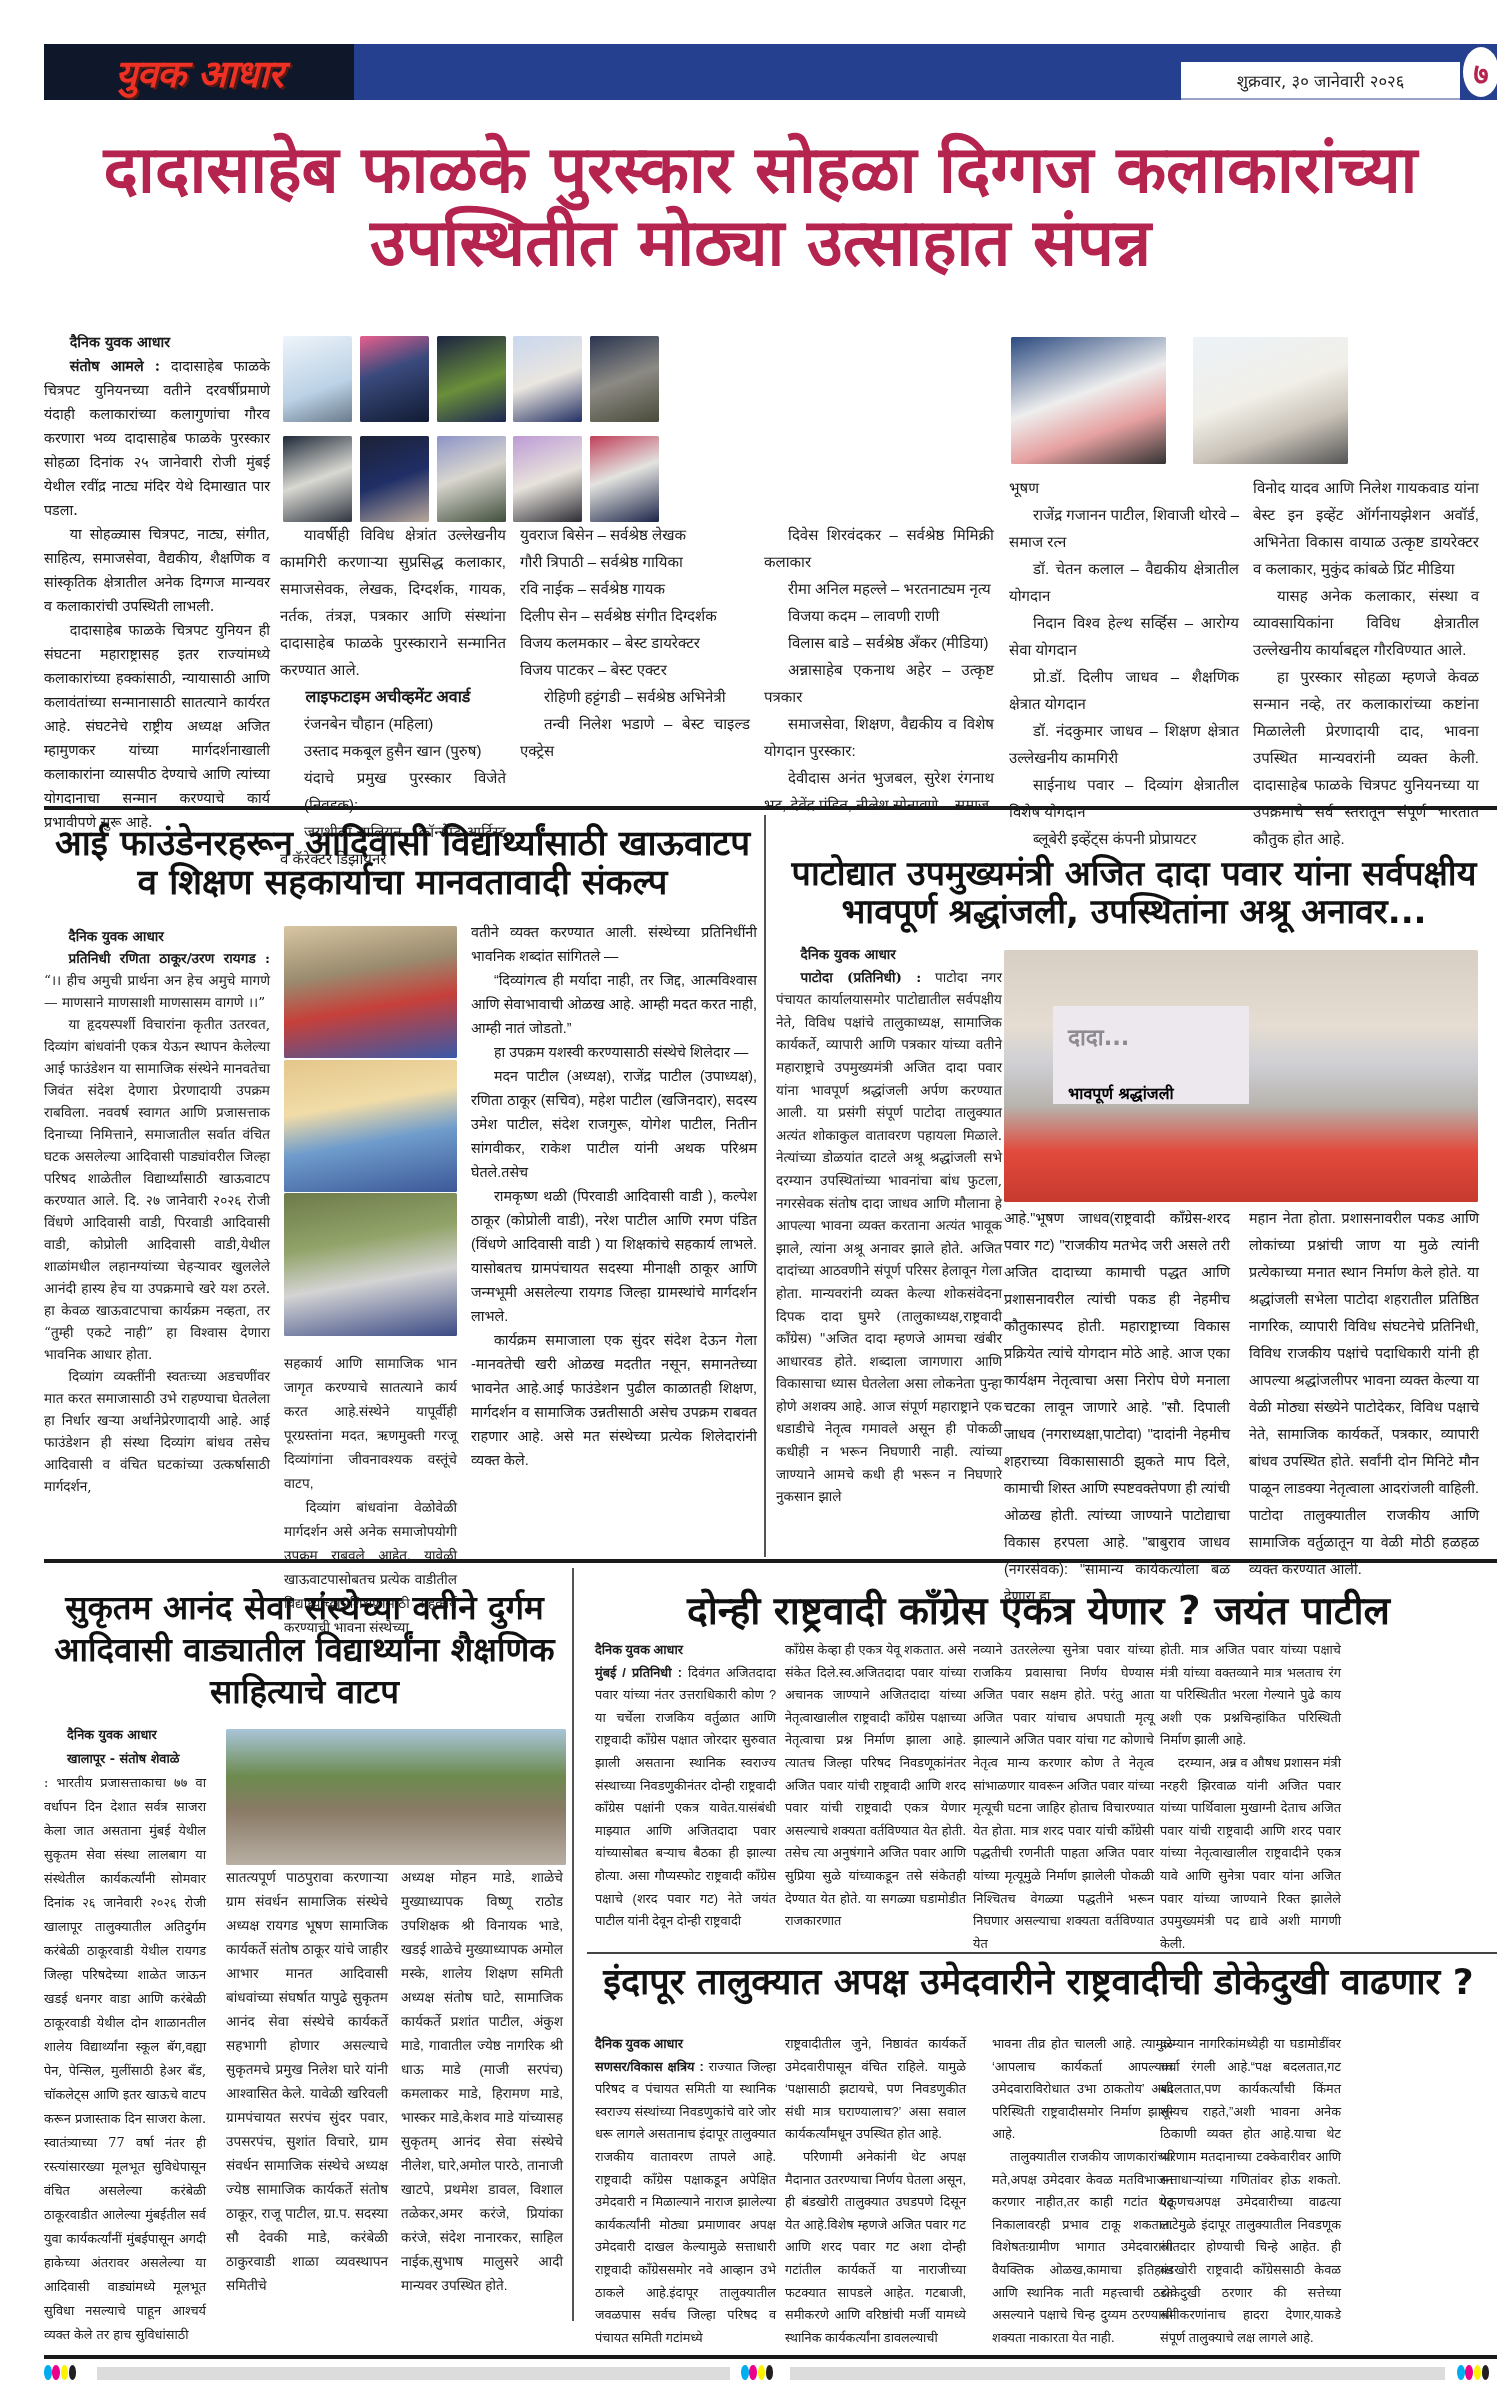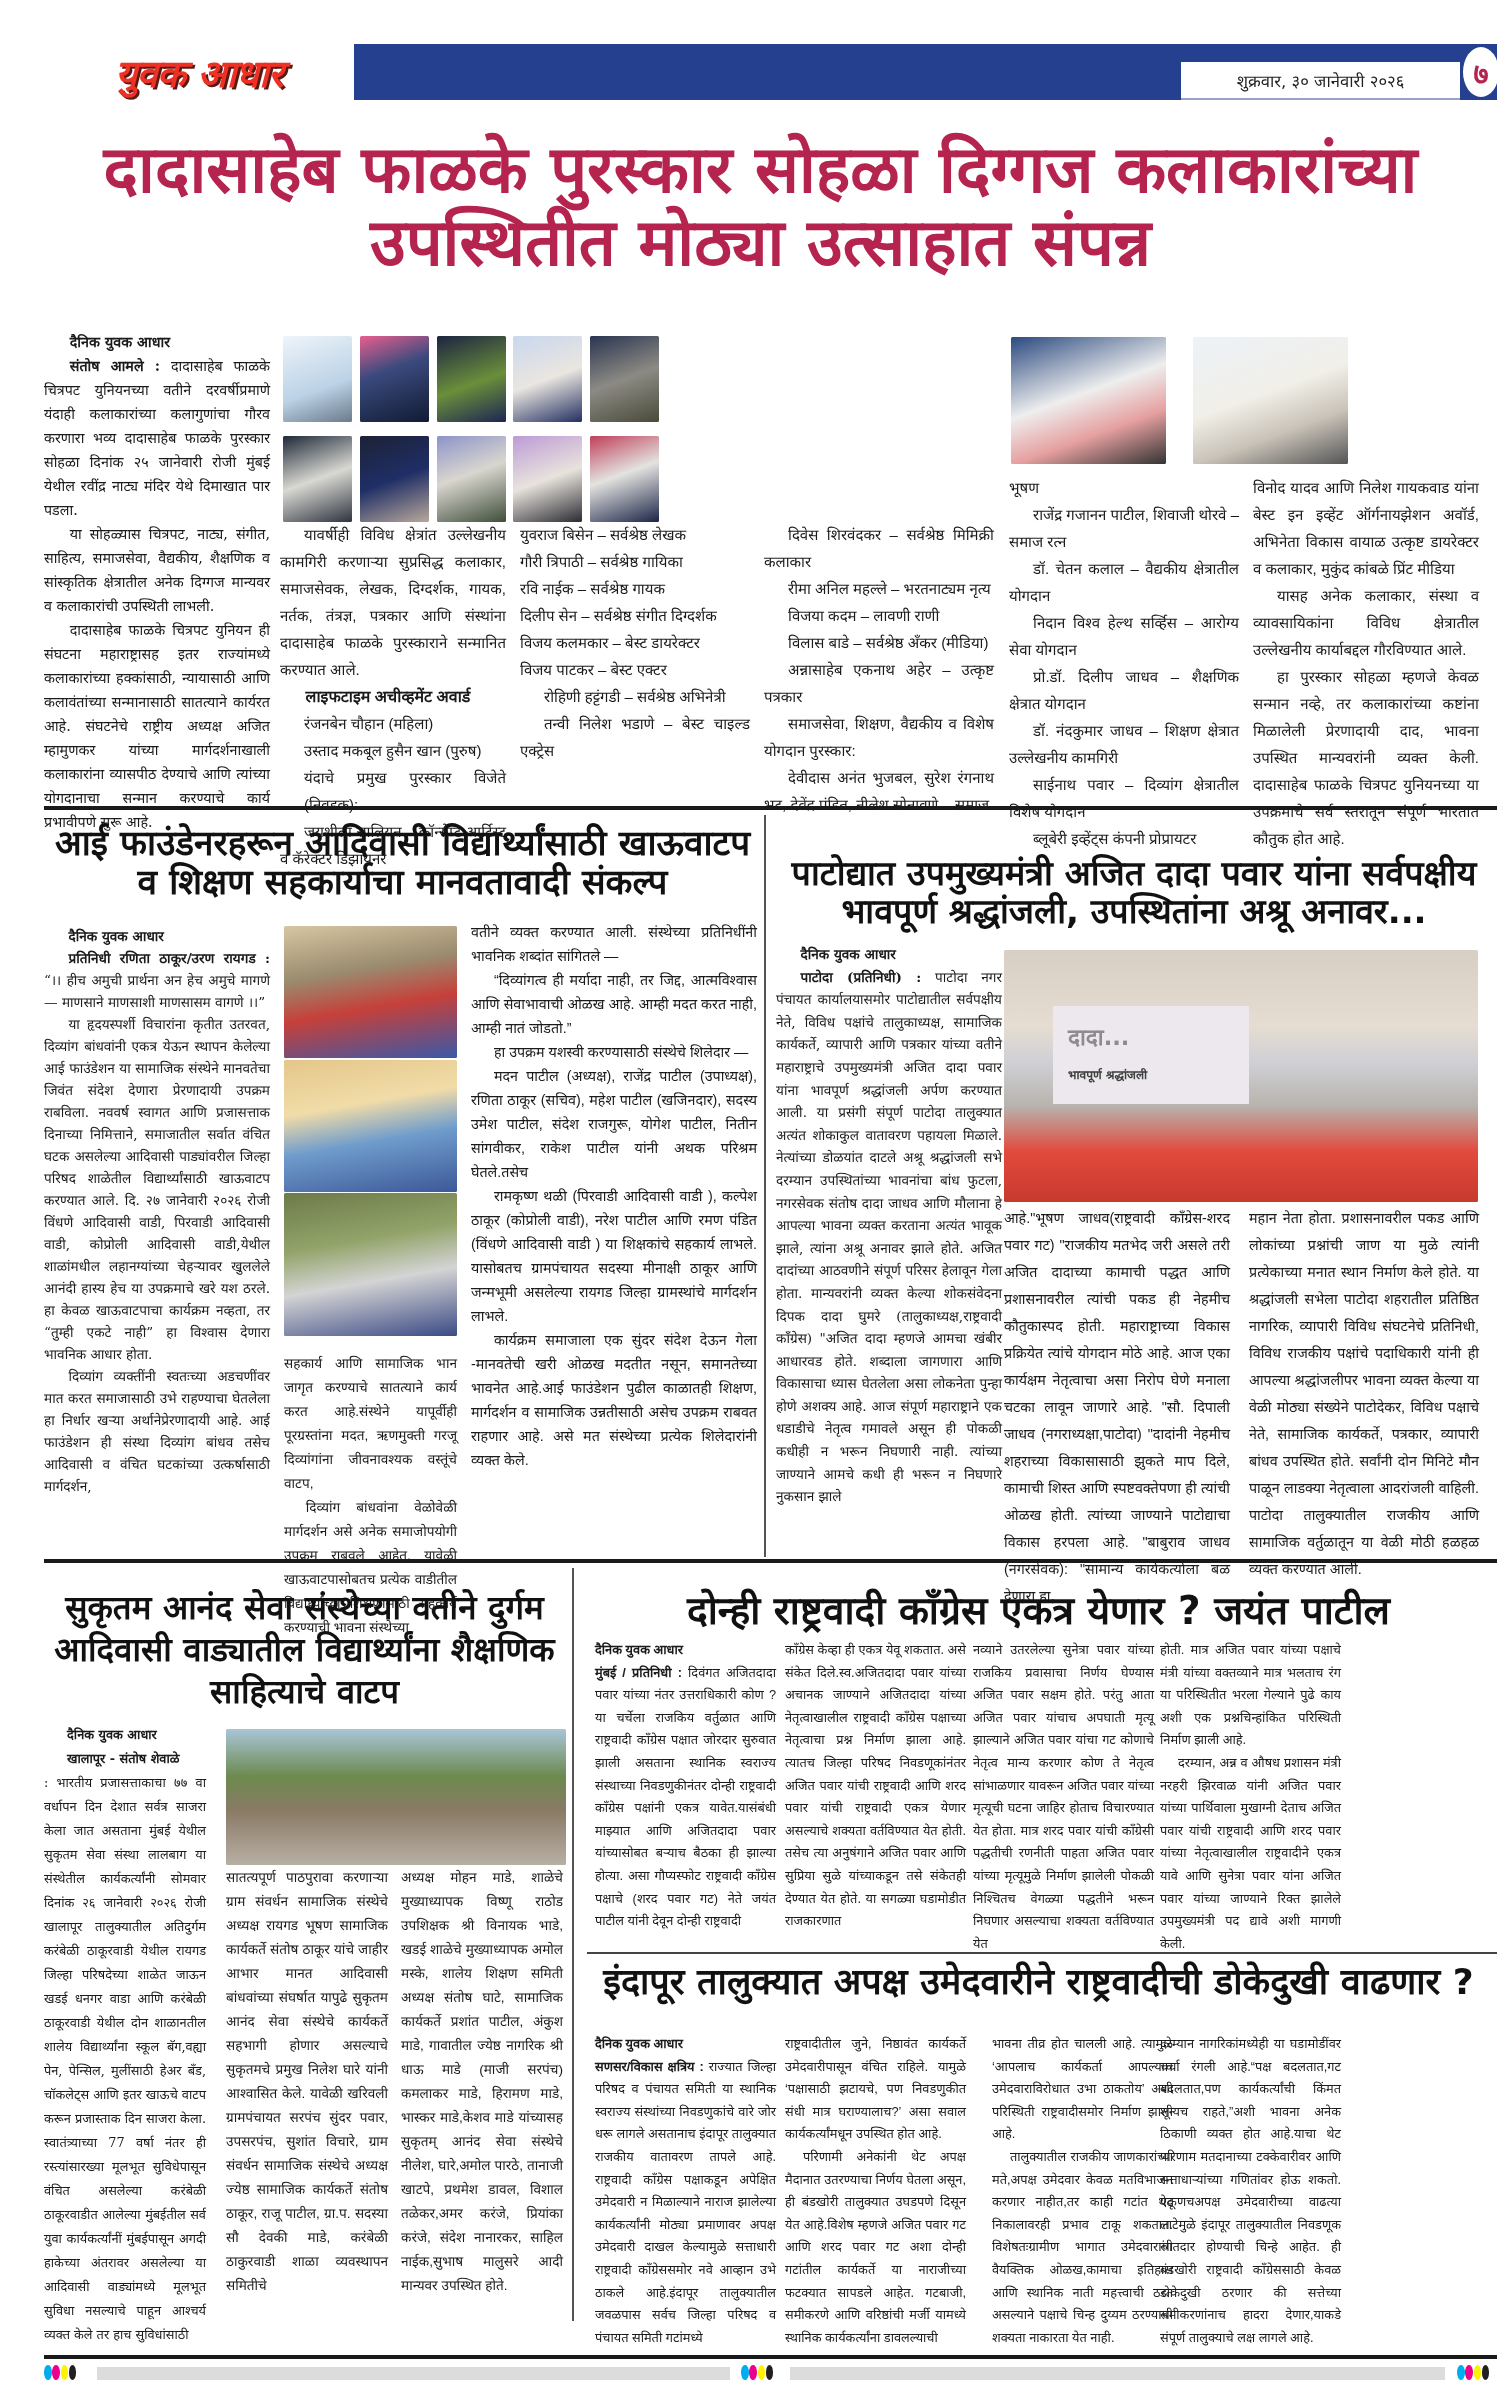--- a/index.html
+++ b/index.html
@@ -1,20 +1,20 @@
 <!DOCTYPE html>
 <html style="font-size:12px"><head>
 <meta charset="utf-8">
 <style>
   html,body{margin:0;padding:0;background:#ffffff;}
   body{width:1512px;height:2401px;position:relative;overflow:hidden;font-family:"DejaVu Serif","Liberation Serif",serif;color:#1a1a1a;}
   .abs{position:absolute;}
   
   #masthead{left:44px;top:44px;width:1453px;height:56px;background:#25408f;}
-  #logo{left:0;top:0;width:310px;height:56px;background:#ffffff;display:flex;align-items:center;justify-content:center;}
+  #logo{left:0;top:0;width:310px;height:56px;background:#0f172a;display:flex;align-items:center;justify-content:center;}
   #logo span{font-family:"DejaVu Sans","Liberation Sans",sans-serif;font-weight:bold;font-size:38px;color:#ee3124;letter-spacing:-0.8px;text-shadow:2.3px 2.3px 0 #5a1a14;font-style:italic;}
   #datebox{left:1137px;top:18px;width:279px;height:36px;background:#ffffff;border-bottom:2.3px solid #9aa3c7;display:flex;align-items:center;justify-content:center;}
   #datebox span{font-family:"DejaVu Sans","Liberation Sans",sans-serif;font-size:16.6px;color:#222;}
   #pagenum{left:1419px;top:3px;width:36px;height:50px;background:#ffffff;border-radius:50%;display:flex;align-items:center;justify-content:center;}
   #pagenum span{font-family:"DejaVu Sans","Liberation Sans",sans-serif;font-weight:bold;font-size:29px;color:#b5234f;}
   
   .hl{font-family:"DejaVu Sans","Liberation Sans",sans-serif;font-weight:bold;text-align:center;line-height:1.12;}
   #main-hl{left:45px;top:134px;width:1431px;font-size:65px;color:#b5244f;}
   .hl-black{color:#111;}
   
@@ -142,21 +142,21 @@
 <div class="abs" style="left:764px;top:815px;width:2.3px;height:742px;background:#555;"></div>
 
 <div class="abs hl hl-black" style="left:771px;top:854px;width:726px;font-size:34px;">पाटोद्यात उपमुख्यमंत्री अजित दादा पवार यांना सर्वपक्षीय भावपूर्ण श्रद्धांजली, उपस्थितांना अश्रू अनावर...</div>
 <div class="abs txt" style="left:776px;top:943px;width:226px;font-size:13.6px;line-height:22.6px;">
   <p><b>दैनिक युवक आधार</b></p>
   <p><b>पाटोदा (प्रतिनिधी) :</b> <span>पाटोदा नगर पंचायत कार्यालयासमोर पाटोद्यातील सर्वपक्षीय नेते, विविध पक्षांचे तालुकाध्यक्ष, सामाजिक कार्यकर्ते, व्यापारी आणि पत्रकार यांच्या वतीने महाराष्ट्राचे उपमुख्यमंत्री अजित दादा पवार यांना भावपूर्ण श्रद्धांजली अर्पण करण्यात आली. या प्रसंगी संपूर्ण पाटोदा तालुक्यात अत्यंत शोकाकुल वातावरण पहायला मिळाले. नेत्यांच्या डोळयांत दाटले अश्रू श्रद्धांजली सभे दरम्यान उपस्थितांच्या भावनांचा बांध फुटला, नगरसेवक संतोष दादा जाधव आणि मौलाना हे आपल्या भावना व्यक्त करताना अत्यंत भावूक झाले, त्यांना अश्रू अनावर झाले होते. अजित दादांच्या आठवणीने संपूर्ण परिसर हेलावून गेला होता. मान्यवरांनी व्यक्त केल्या शोकसंवेदना दिपक दादा घुमरे (तालुकाध्यक्ष,राष्ट्रवादी काँग्रेस) "अजित दादा म्हणजे आमचा खंबीर आधारवड होते. शब्दाला जागणारा आणि विकासाचा ध्यास घेतलेला असा लोकनेता पुन्हा होणे अशक्य आहे. आज संपूर्ण महाराष्ट्राने एक धडाडीचे नेतृत्व गमावले असून ही पोकळी कधीही न भरून निघणारी नाही. त्यांच्या जाण्याने आमचे कधी ही भरून न निघणारे नुकसान झाले</span></p>
 </div>
 <div class="abs photo" style="left:1004px;top:950px;width:474px;height:252px;background:linear-gradient(180deg,#d8cfc4 0%,#e6ddd2 30%,#cfcfd4 45%,#b7b3ad 62%,#e14a3c 80%,#c73a2e 100%);">
   <div class="abs" style="left:49px;top:56px;width:196px;height:98px;background:#ece8ee;">
     <div class="abs" style="left:15px;top:15px;font-family:'DejaVu Sans',sans-serif;font-weight:bold;font-size:22.6px;color:#8e8a92;">दादा...</div>
-    <div class="abs" style="left:15px;top:60px;font-family:'DejaVu Sans',sans-serif;font-weight:bold;font-size:12px;color:#404040;">भावपूर्ण श्रद्धांजली</div>
+    <div class="abs" style="left:15px;top:76px;font-family:'DejaVu Sans',sans-serif;font-weight:bold;font-size:16px;color:#000000;">भावपूर्ण श्रद्धांजली</div>
   </div>
 </div>
 <div class="abs cond" style="left:1004px;top:1205px;width:226px;font-size:14.3px;line-height:27px;text-align:justify;">
   <div>आहे."भूषण जाधव(राष्ट्रवादी काँग्रेस-शरद पवार गट) "राजकीय मतभेद जरी असले तरी अजित दादाच्या कामाची पद्धत आणि प्रशासनावरील त्यांची पकड ही नेहमीच कौतुकास्पद होती. महाराष्ट्राच्या विकास प्रक्रियेत त्यांचे योगदान मोठे आहे. आज एका कार्यक्षम नेतृत्वाचा असा निरोप घेणे मनाला चटका लावून जाणारे आहे. "सौ. दिपाली जाधव (नगराध्यक्षा,पाटोदा) "दादांनी नेहमीच शहराच्या विकासासाठी झुकते माप दिले, कामाची शिस्त आणि स्पष्टवक्तेपणा ही त्यांची ओळख होती. त्यांच्या जाण्याने पाटोद्याचा विकास हरपला आहे. "बाबुराव जाधव (नगरसेवक): "सामान्य कार्यकर्त्याला बळ देणारा हा</div>
 </div>
 <div class="abs cond" style="left:1249px;top:1205px;width:230px;font-size:14.3px;line-height:27px;text-align:justify;">
   <div>महान नेता होता. प्रशासनावरील पकड आणि लोकांच्या प्रश्नांची जाण या मुळे त्यांनी प्रत्येकाच्या मनात स्थान निर्माण केले होते. या श्रद्धांजली सभेला पाटोदा शहरातील प्रतिष्ठित नागरिक, व्यापारी विविध संघटनेचे प्रतिनिधी, विविध राजकीय पक्षांचे पदाधिकारी यांनी ही आपल्या श्रद्धांजलीपर भावना व्यक्त केल्या या वेळी मोठ्या संख्येने पाटोदेकर, विविध पक्षाचे नेते, सामाजिक कार्यकर्ते, पत्रकार, व्यापारी बांधव उपस्थित होते. सर्वांनी दोन मिनिटे मौन पाळून लाडक्या नेतृत्वाला आदरांजली वाहिली. पाटोदा तालुक्यातील राजकीय आणि सामाजिक वर्तुळातून या वेळी मोठी हळहळ व्यक्त करण्यात आली.</div>
 </div>
 
 <div class="abs rule" style="left:44px;top:1559px;width:1453px;"></div>

